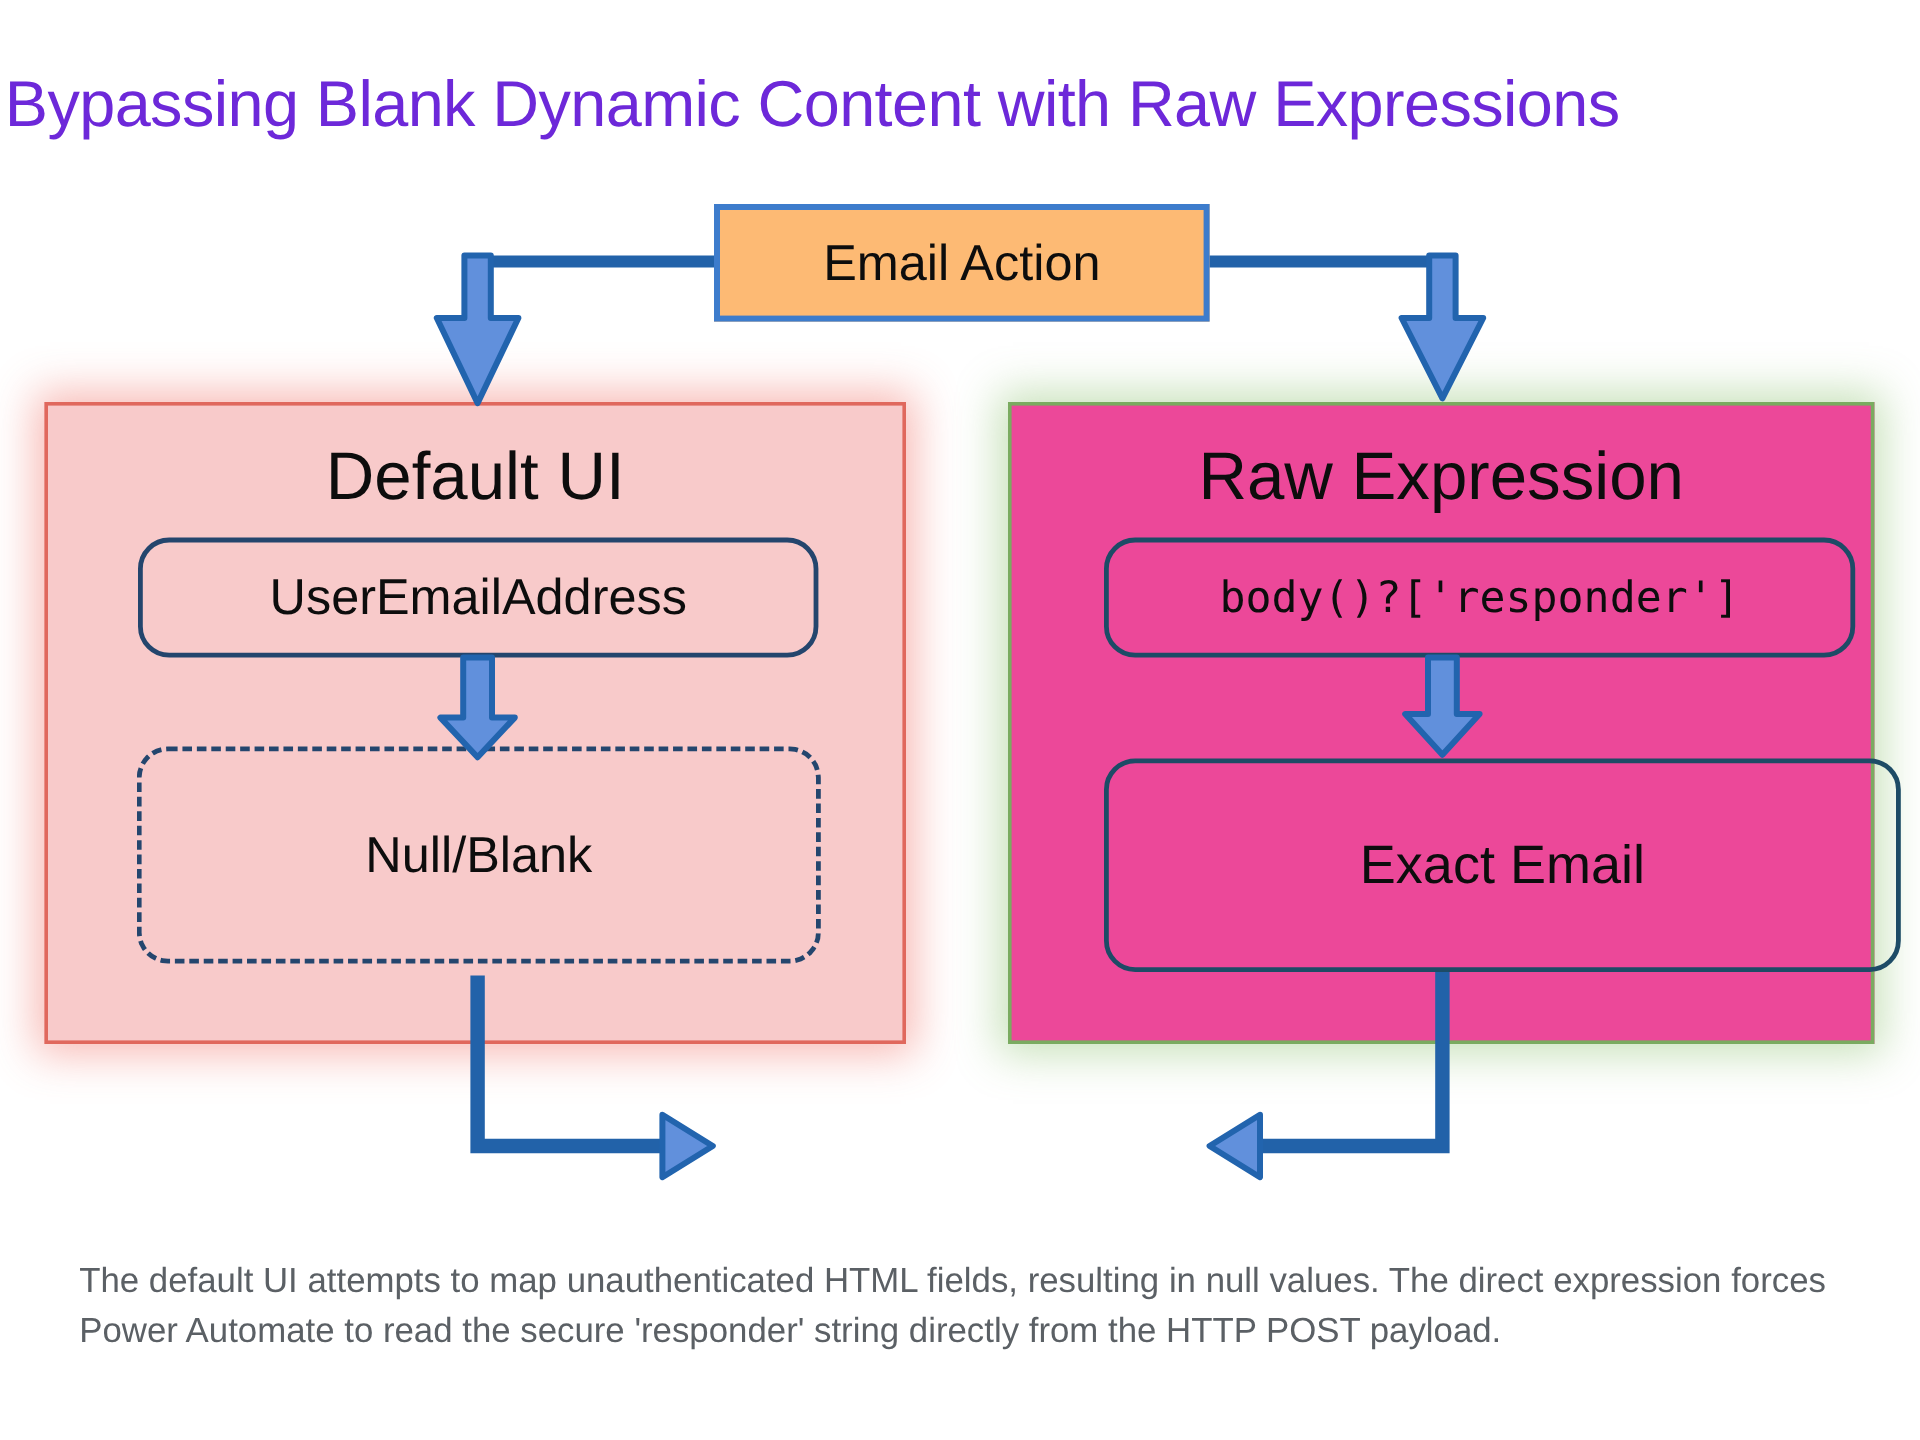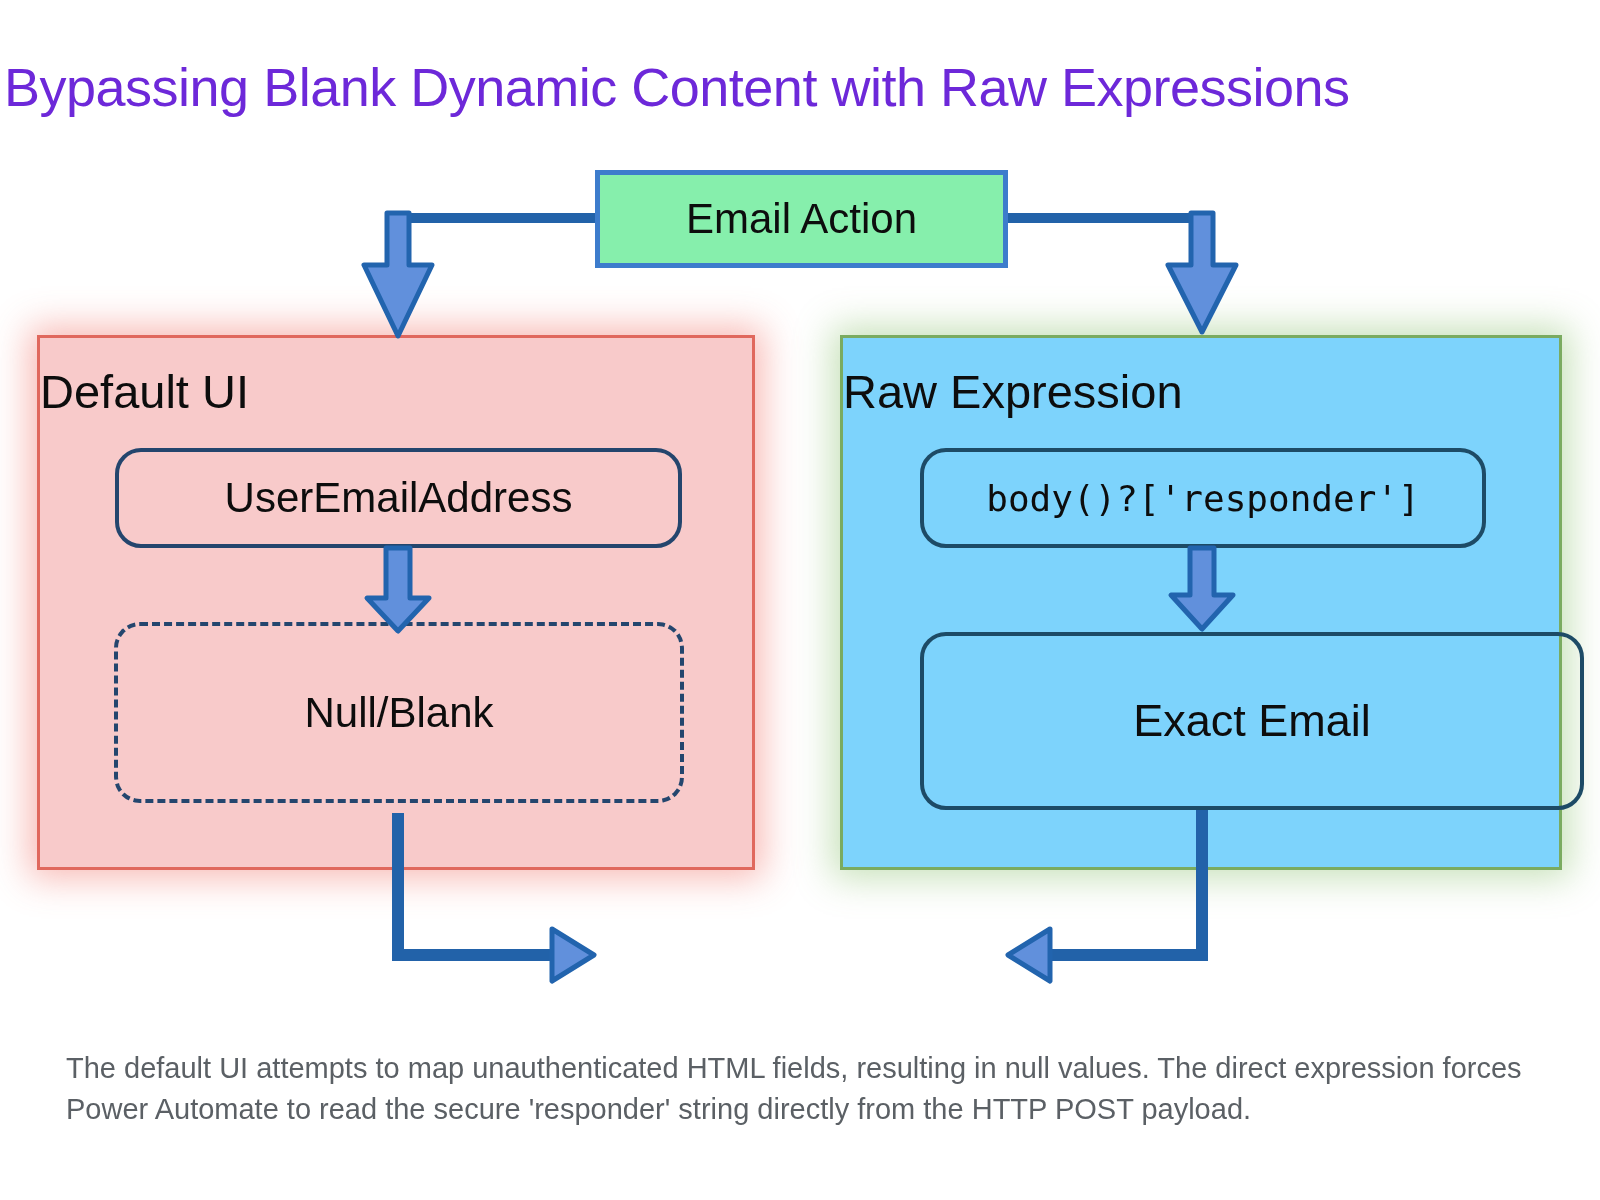--- a/index.html
+++ b/index.html
@@ -12,50 +12,50 @@
   #stage { position: relative; width: 1600px; height: 1200px; background:#ffffff; }
 
   .page-title {
     position: absolute; left: 4px; top: 56px;
     font-size: 54px; font-weight: 400; color: #6d28d9;
     letter-spacing: -0.5px; white-space: nowrap; text-align: center;
   }
 
   .node {
     position: absolute; display: flex; align-items: center; justify-content: center;
-    background: #86efac; color: #0d0d0d; text-align: center;
+    background: #fdba74; color: #0d0d0d; text-align: center;
   }
   .blue-box { border: 5px solid #3d7ccc; font-size: 42px; }
 
   .email-action { left: 595px; top: 170px; width: 413px; height: 98px; z-index: 10; }
   .database    { left: 593px; top: 913px; width: 415px; height: 97px; z-index: 10; }
 
   .panel { position: absolute; top: 335px; width: 720px; height: 535px; z-index: 1; }
   .panel-red {
     left: 37px; width: 718px;
     background: #f8caca; border: 3px solid #e0685d;
     box-shadow: 0 0 34px 8px rgba(239, 100, 88, 0.45);
   }
   .panel-green {
     left: 840px; width: 722px;
-    background: #7dd3fc; border: 3px solid #7aab60;
+    background: #ec4899; border: 3px solid #7aab60;
     box-shadow: 0 0 34px 8px rgba(130, 188, 100, 0.45);
   }
   .panel-heading {
     position: absolute; left: 0; top: 26px; width: 100%;
-    text-align: left; font-size: 47px; color: #0d0d0d;
+    text-align: center; font-size: 56px; color: #0d0d0d;
   }
 
   .inner-box {
     position: absolute; display: flex; align-items: center; justify-content: center;
     color: #0d0d0d; text-align: center; z-index: 2; background: transparent; border-radius: 26px;
   }
   .user-email  { left: 75px;  top: 110px; width: 567px; height: 100px; border: 4px solid #24456d; font-size: 42px; }
   .null-blank  { left: 74px;  top: 284px; width: 570px; height: 181px; border: 4px dashed #24466e; font-size: 42px; }
-  .code-box    { left: 77px;  top: 110px; width: 566px; height: 100px; border: 4px solid #1d4b66;
+  .code-box    { left: 77px;  top: 110px; width: 626px; height: 100px; border: 4px solid #1d4b66;
                  font-family: "DejaVu Sans Mono", monospace; font-size: 36px; }
   .exact-email { left: 77px;  top: 294px; width: 664px; height: 178px; border: 4px solid #1d4b66; font-size: 45px; }
 
   .connector-layer {
     position: absolute; left: 0; top: 0; width: 1600px; height: 1200px;
     z-index: 5; pointer-events: none;
   }
 
   .caption {
     position: absolute; left: 20px; top: 1048px; width: 1470px;

